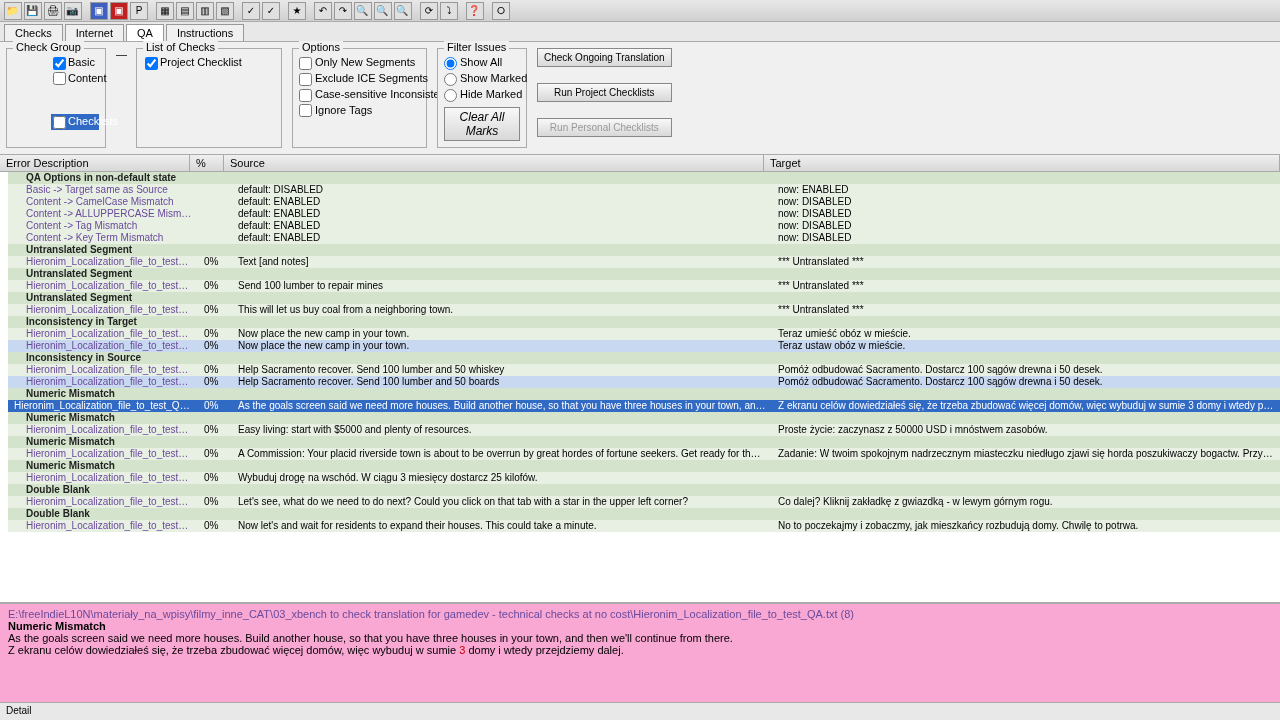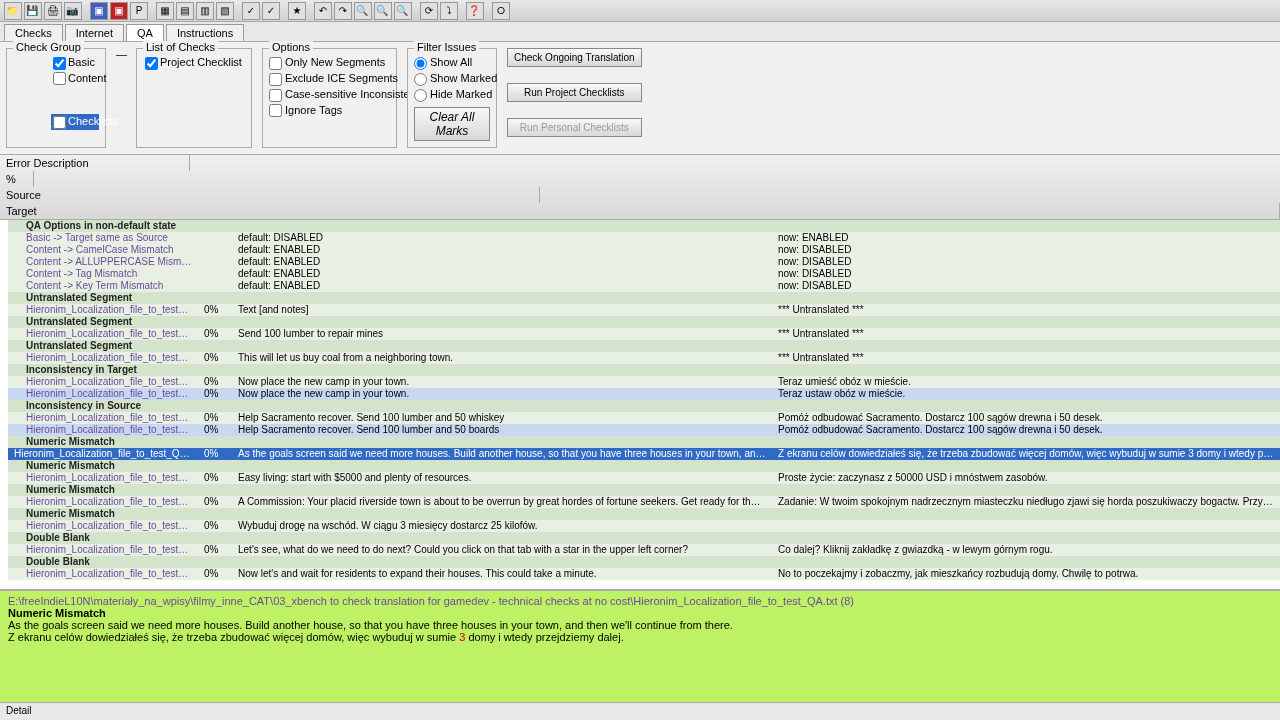--- a/index.html
+++ b/index.html
@@ -10,49 +10,49 @@
 .tabs { background: #e8e8e8; padding: 2px 4px 0; border-bottom: 1px solid #aaa; display: flex; gap: 2px; }
 .tab { padding: 2px 10px; border: 1px solid #999; border-bottom: none; background: #f0f0f0; cursor: pointer; font-size: 11px; }
 .tab.active { background: #fff; }
 .options-area { background: #f0f0f0; padding: 6px; display: flex; gap: 10px; border-bottom: 1px solid #aaa; }
 .fieldset { border: 1px solid #aaa; padding: 6px; position: relative; background: #f0f0f0; }
 .fieldset-title { position: absolute; top: -8px; left: 6px; background: #f0f0f0; padding: 0 3px; font-size: 11px; }
 .check-group { width: 100px; padding-left: 44px; }
 .check-item { padding: 1px 2px; font-size: 11px; white-space: nowrap; }
 .check-item.selected { background: #316ac5; color: #fff; margin-top: 28px; }
 .check-item input { margin-right: 2px; vertical-align: middle; }
-.list-checks { width: 116px; }
+.list-checks { width: 146px; }
 .opts-col { width: 135px; }
 .opts-col label, .filter-col label { display: block; font-size: 10px; white-space: nowrap; padding: 1px 0; }
 .opts-col input, .filter-col input { margin-right: 3px; vertical-align: middle; }
 .filter-col { width: 90px; }
 .btn-col { display: flex; flex-direction: column; gap: 16px; }
 .action-btn { padding: 3px 6px; border: 1px solid #888; background: linear-gradient(#f8f8f8,#d8d8d8); font-size: 10px; cursor: pointer; white-space: nowrap; min-width: 110px; text-align: center; }
 .action-btn.disabled { color: #999; }
 .clear-btn { padding: 2px 4px; border: 1px solid #888; background: linear-gradient(#f8f8f8,#d8d8d8); font-size: 12px; margin-top: 4px; text-align: center; cursor: pointer; font-style: italic; }
 .table-area { flex: 1; background: #fff; overflow: hidden; display: flex; flex-direction: column; }
-.thead { display: flex; background: linear-gradient(#f0f0f0,#d8d8d8); border-bottom: 1px solid #aaa; flex-direction: column; }
+.thead { display: flex; background: linear-gradient(#f0f0f0,#d8d8d8); border-bottom: 1px solid #aaa; }
 .th { padding: 2px 6px; border-right: 1px solid #aaa; font-size: 11px; }
 .col-desc { width: 190px; }
 .col-pct { width: 34px; }
 .col-src { width: 540px; }
 .col-tgt { flex: 1; }
 .tbody { flex: 1; overflow-y: auto; margin-left: 8px; }
 .row { display: flex; height: 12px; align-items: center; }
 .cell { padding: 0 6px; font-size: 10px; white-space: nowrap; overflow: hidden; text-overflow: ellipsis; }
 .row.header-row { background: #d4e4cc; }
 .row.header-row .cell { font-weight: bold; color: #222; }
 .row.sub-row { background: #e8f0e4; }
 .row.sub-row .col-desc { color: #6a4a9c; padding-left: 18px; }
 .row.selected { background: #316ac5 !important; }
 .row.selected .cell { color: #fff !important; }
 .row.highlighted { background: #c8d8f0; }
 .row.highlighted .col-desc { color: #6a4a9c; padding-left: 18px; }
 .row.header-row .col-desc { padding-left: 18px; }
-.detail-pane { height: 113px; border-top: 2px solid #aaa; background: #bef264; padding: 4px 8px; font-size: 11px; overflow: auto; }
+.detail-pane { height: 100px; border-top: 2px solid #aaa; background: #f9a8d4; padding: 4px 8px; font-size: 11px; overflow: auto; }
 .detail-pane .path { color: #6a4a9c; }
 .detail-pane .issue { color: #000; font-weight: bold; }
 .detail-pane .red { color: #c00; }
 .status-bar { height: 18px; border-top: 1px solid #aaa; background: #e8e8e8; padding: 2px 6px; font-size: 10px; }
 .tree-connector { width: 10px; display: inline-block; }
 </style>
 </head>
 <body>
 
 <div class="toolbar">

